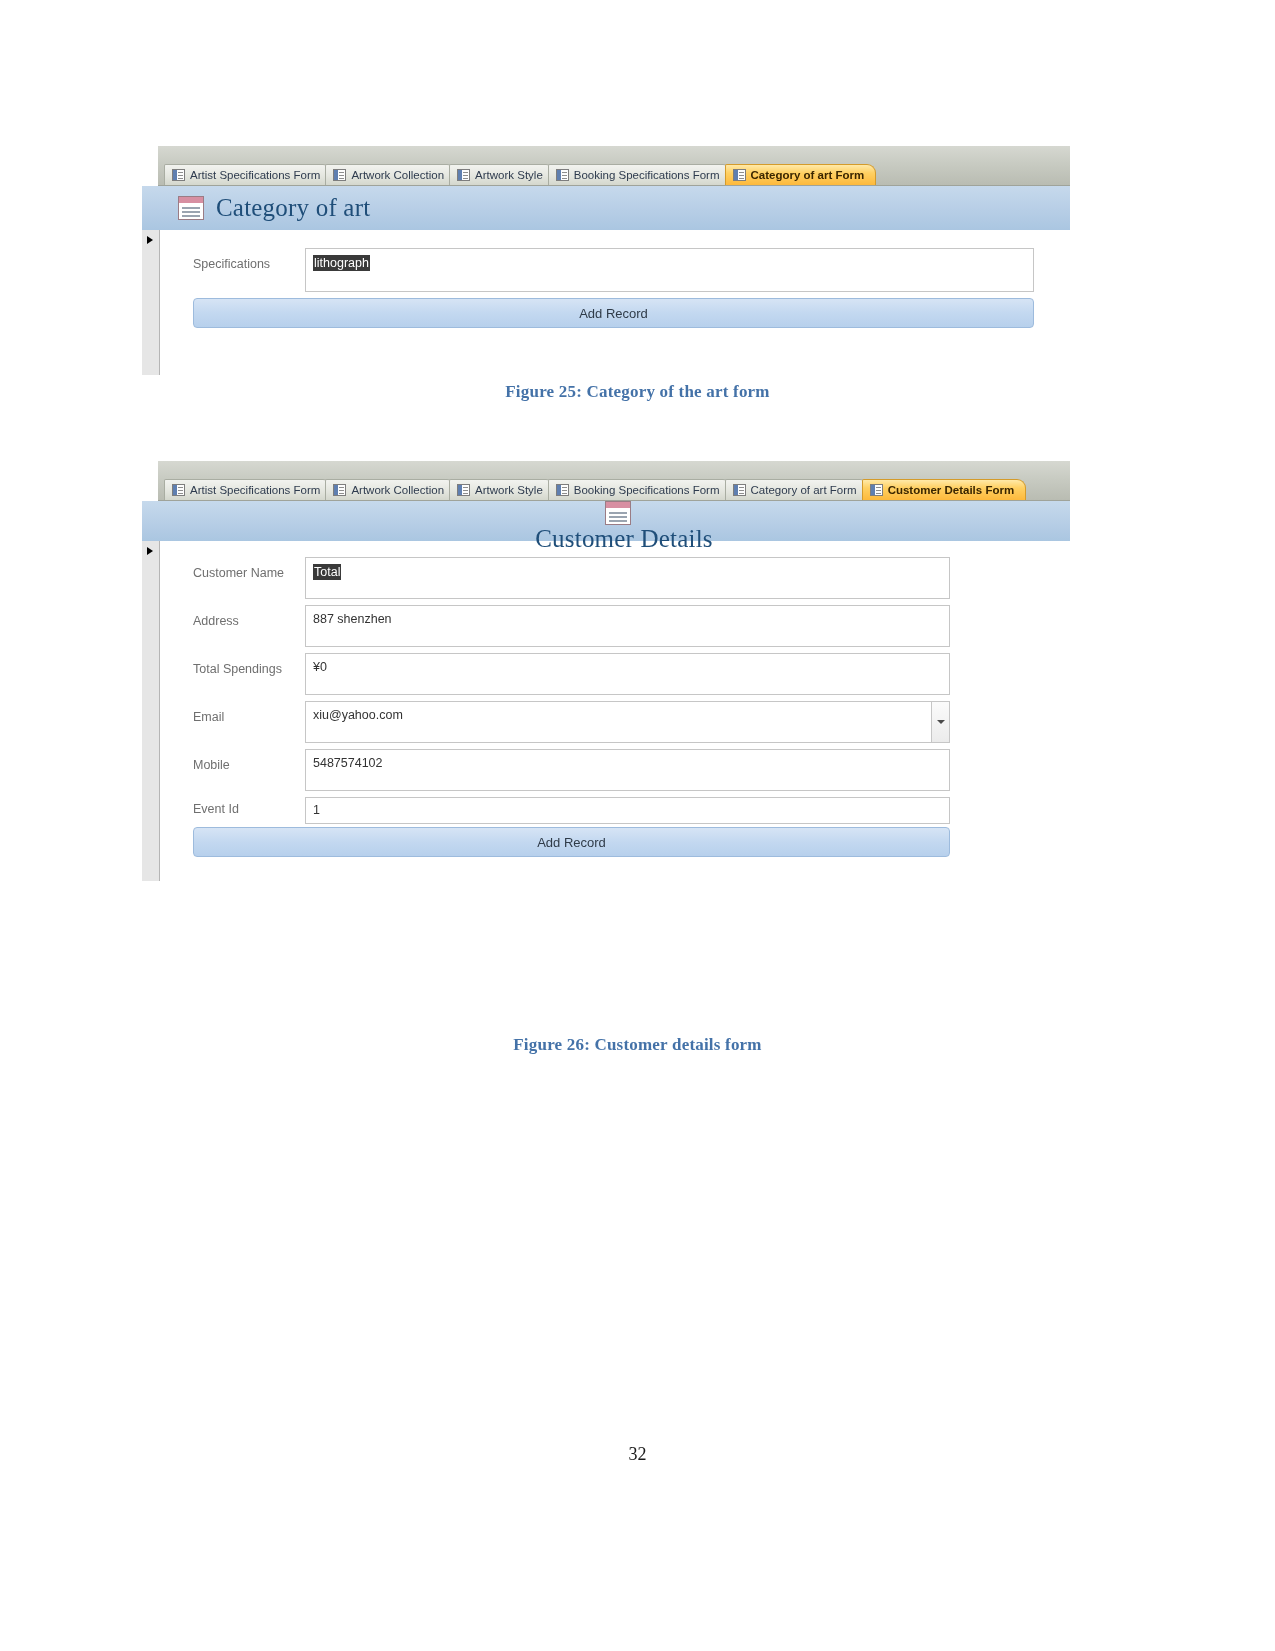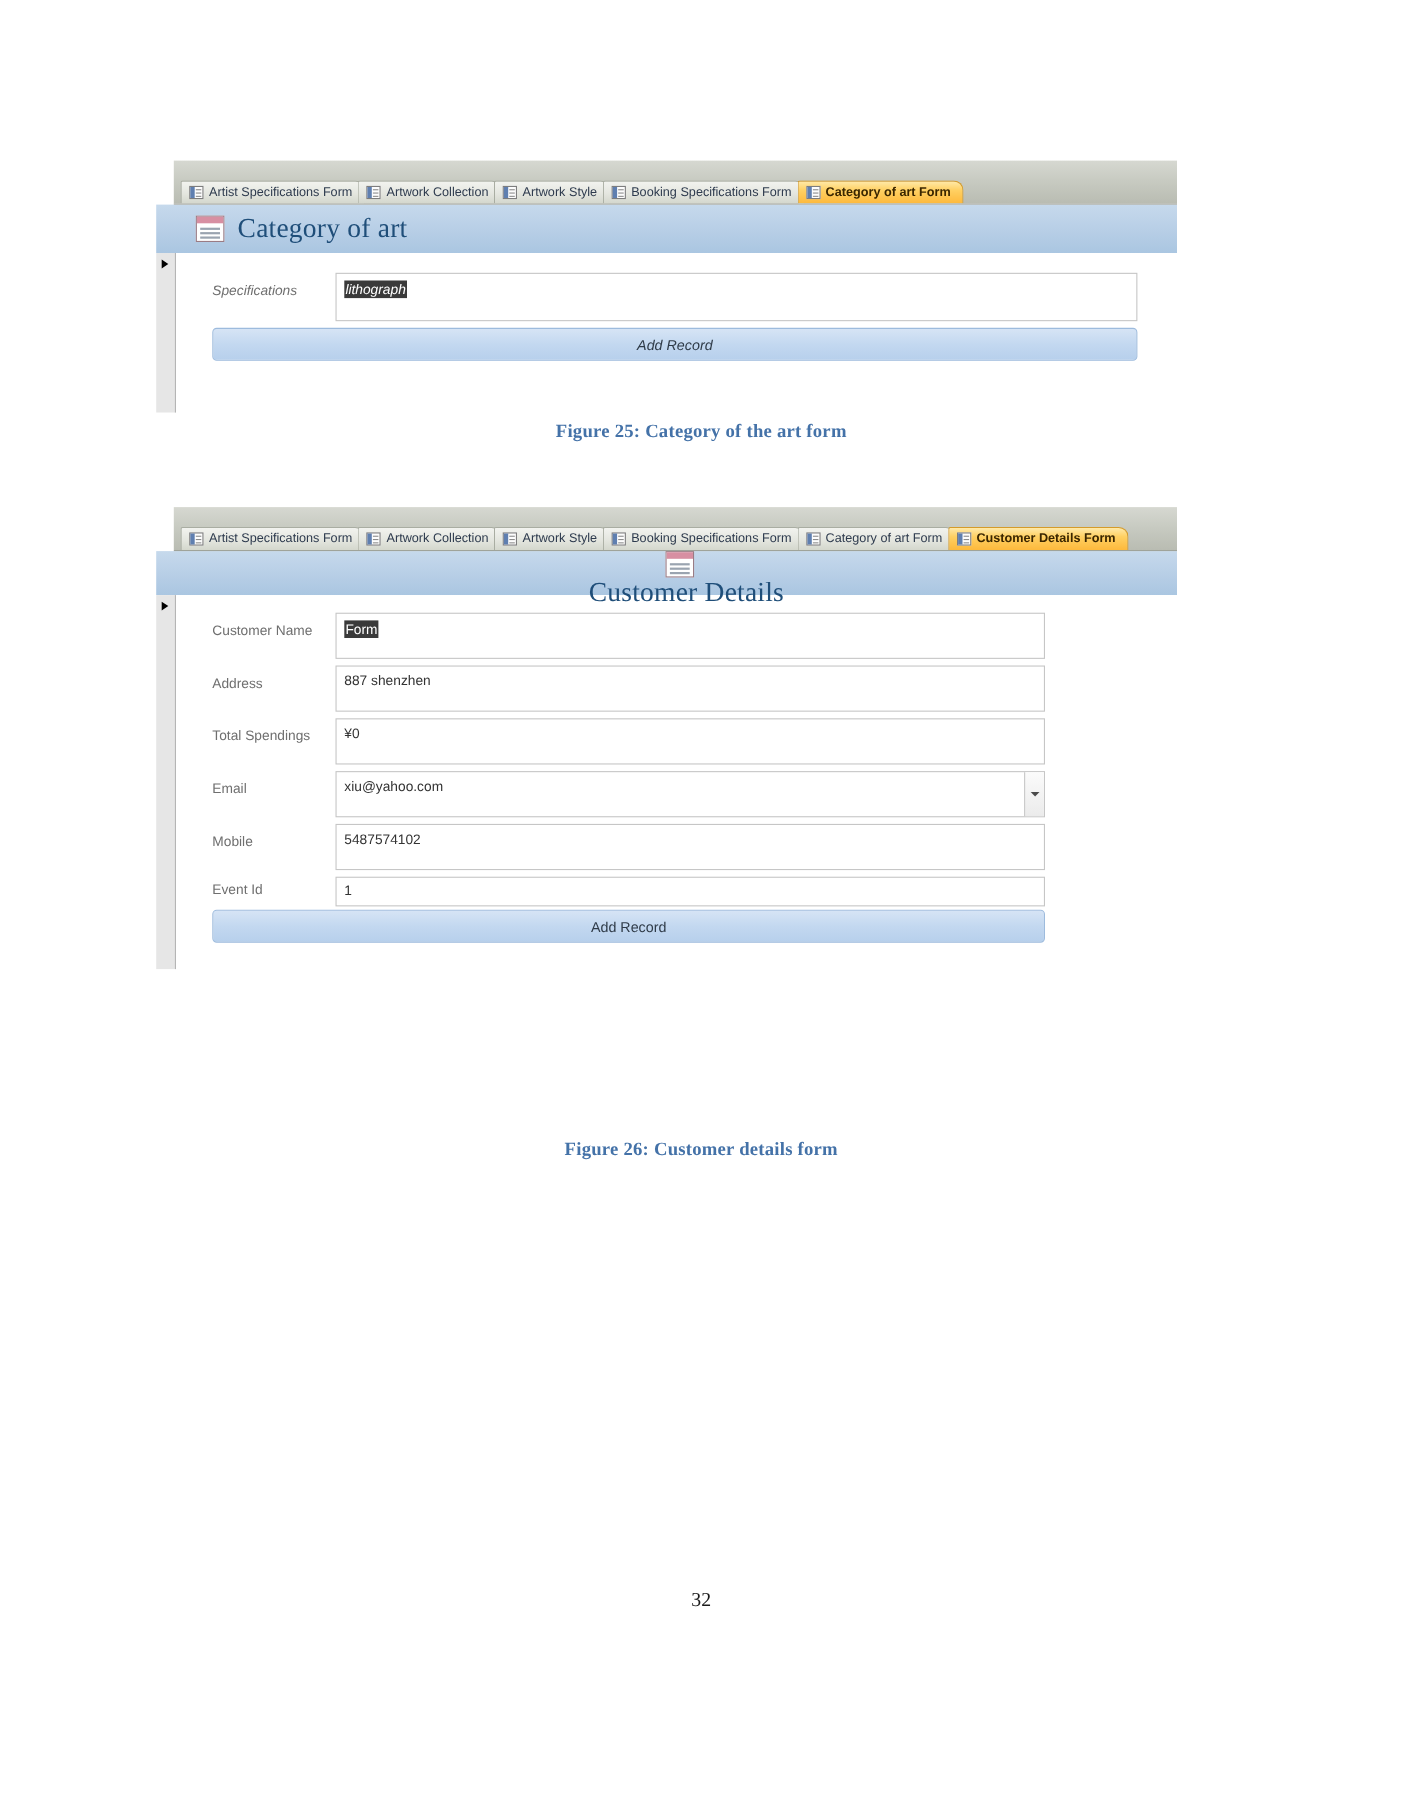--- a/index.html
+++ b/index.html
@@ -258,21 +258,21 @@
       <span class="tab-icon"></span>
       <span>Category of art Form</span>
     </div>
   </div>
 
   <div class="form-header">
     <span class="form-header-icon"></span>
     <span class="form-title">Category of art</span>
   </div>
 
-  <div class="form-body" style="height:145px;font-style:italic;">
+  <div class="form-body" style="height:145px;">
     <div class="record-selector">
       <span class="arrow"></span>
     </div>
     <div class="form-fields">
 
       <div class="field-row">
         <div class="field-label">Specifications</div>
         <div class="field-input" style="min-height:44px;">
           <span class="val selected">lithograph</span>
         </div>
@@ -324,21 +324,21 @@
 
   <div class="form-body" style="height:340px;">
     <div class="record-selector">
       <span class="arrow"></span>
     </div>
     <div class="form-fields" style="padding:16px 120px 10px 33px;">
 
       <div class="field-row">
         <div class="field-label">Customer Name</div>
         <div class="field-input">
-          <span class="val selected">Form</span>
+          <span class="val selected">Total</span>
         </div>
       </div>
 
       <div class="field-row">
         <div class="field-label">Address</div>
         <div class="field-input">
           <span class="val">887 shenzhen</span>
         </div>
       </div>
 

